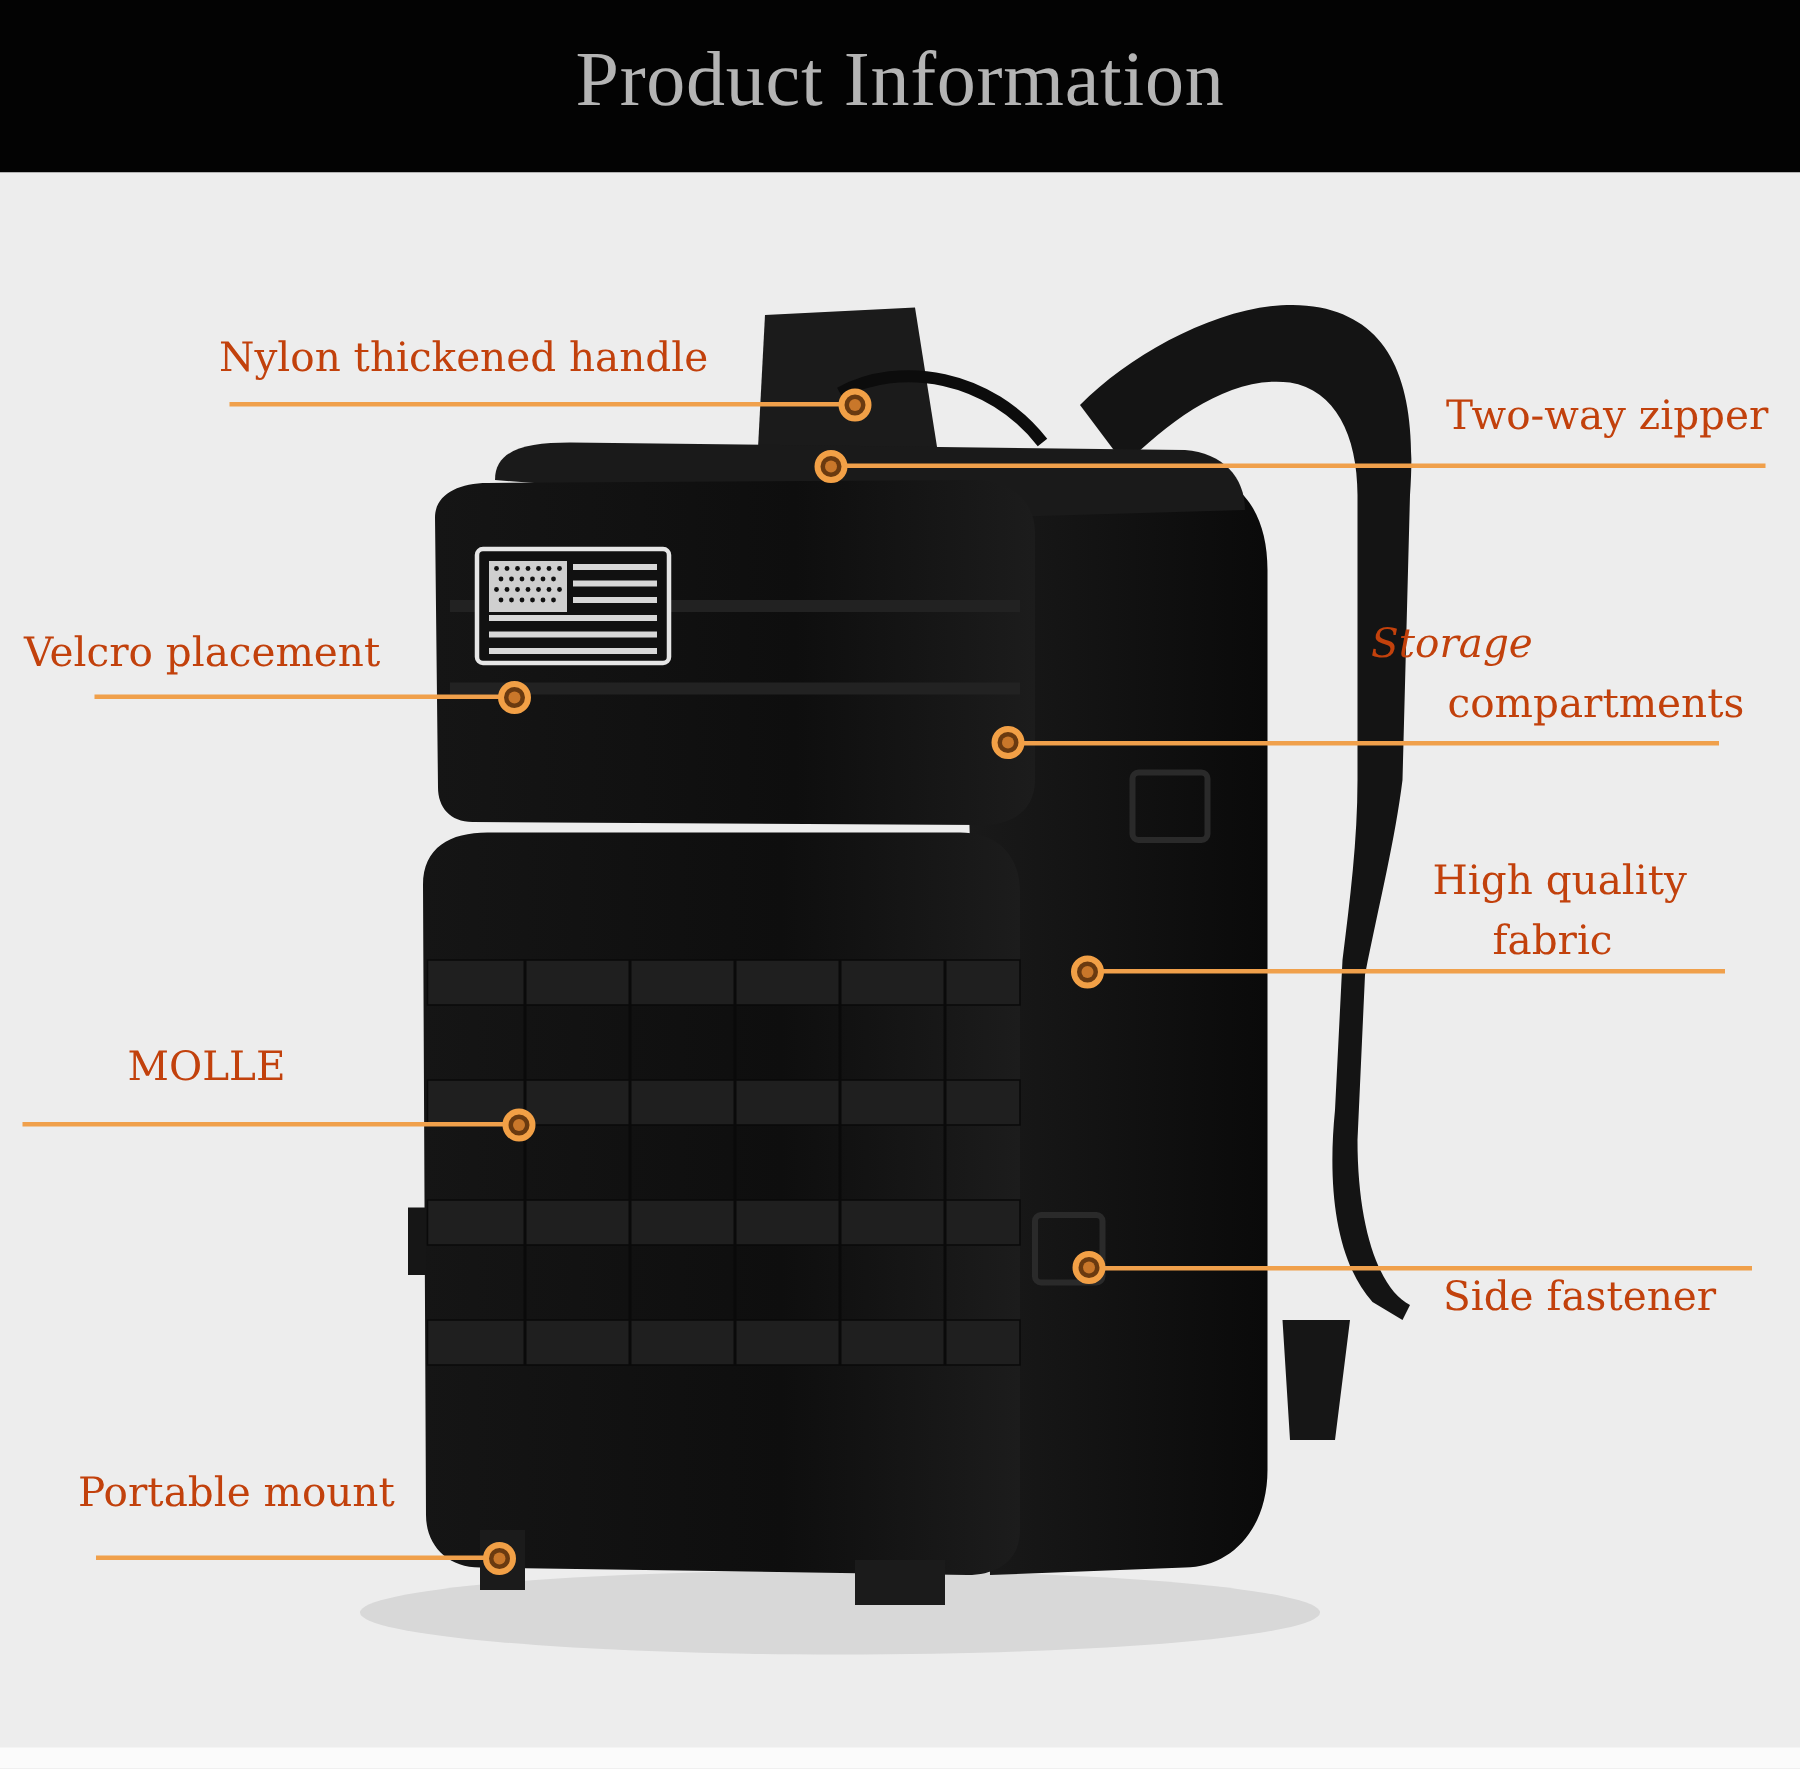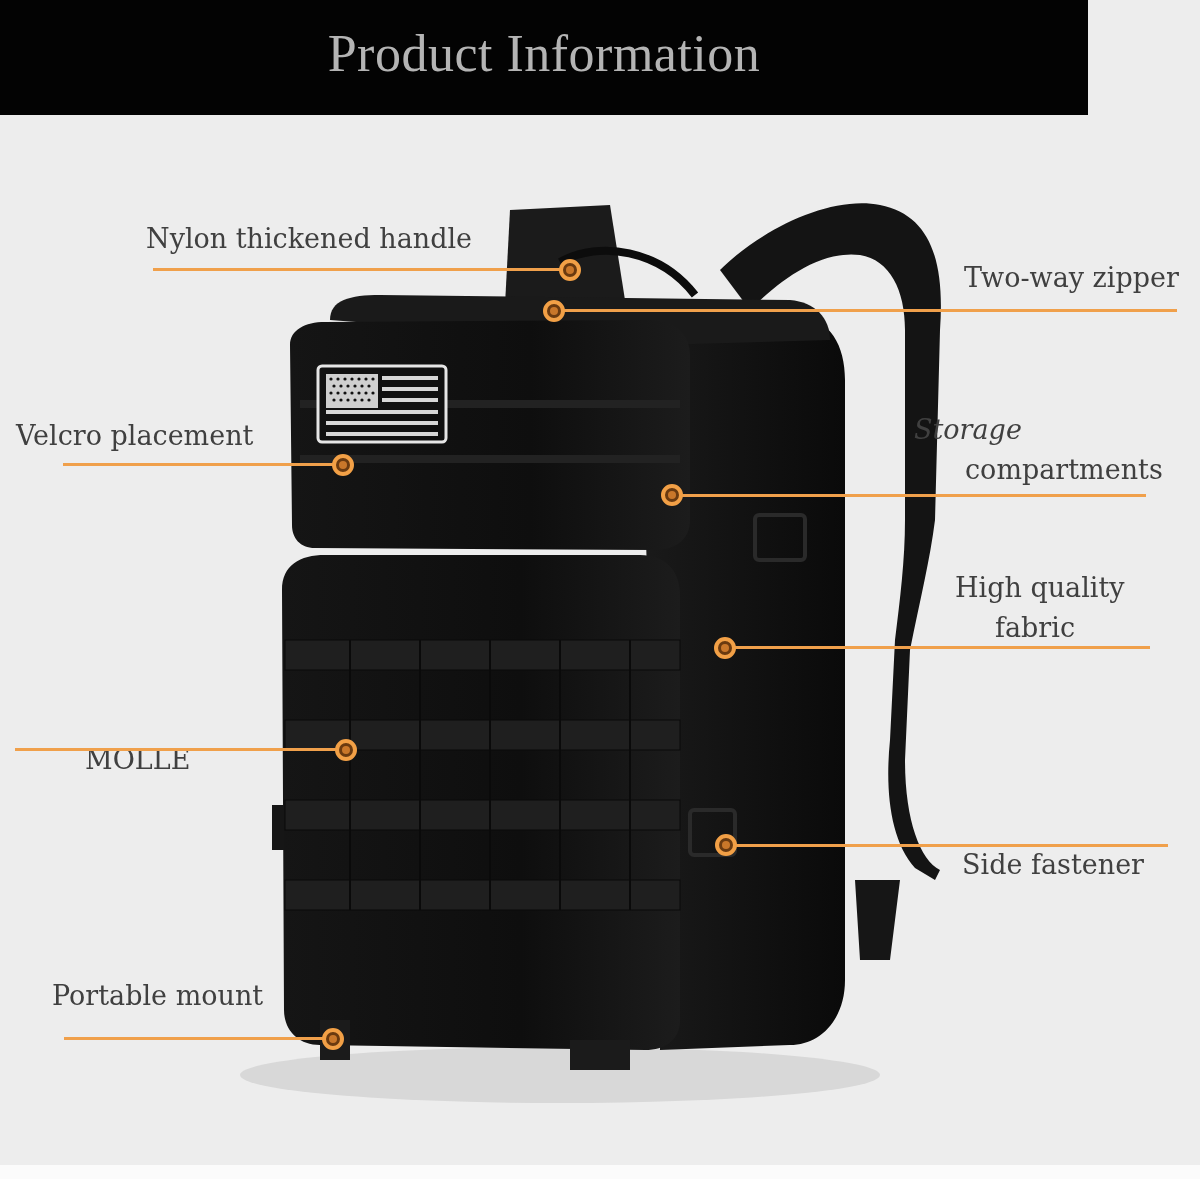--- a/index.html
+++ b/index.html
@@ -2,33 +2,33 @@
 <html><head>
   <meta charset="utf-8">
   <style>
     html, body { margin: 0; padding: 0; }
     body {
       width: 1200px; height: 1179px; overflow: hidden; position: relative;
       background: #ededed;
       font-family: "DejaVu Serif", "Liberation Serif", serif;
     }
     .header {
-      position: absolute; left: 0; top: 0; width: 1088px; height: 115px;
+      position: absolute; left: 0; top: 0; width: 1200px; height: 115px;
       background: #030303;
       display: flex; align-items: center; justify-content: center;
     }
     .header-title {
       color: #b4b4b4; font-family: "Liberation Serif", "DejaVu Serif", serif;
       font-size: 52px; letter-spacing: 0.5px; margin-top: -8px;
     }
     .canvas { position: absolute; left: 0; top: 115px; width: 1200px; height: 1050px; background: #ededed; }
     .bottom-strip { position: absolute; left: 0; top: 1165px; width: 1200px; height: 14px; background: #fbfbfb; }
     svg.product { position: absolute; left: 0; top: 0; }
     .label {
-      position: absolute; color: #404040;
+      position: absolute; color: #c2410c;
       font-family: "DejaVu Serif", "Liberation Serif", serif;
       font-size: 27px; line-height: 39px; white-space: nowrap;
     }
     .line { position: absolute; height: 3px; background: #f0a04b; }
     .dot {
       position: absolute; width: 14px; height: 14px; border-radius: 50%;
       border: 4px solid #f2a046; background: #6a3a10; box-sizing: content-box;
       transform: translate(-11px, -11px);
     }
     .dot::after {
@@ -169,21 +169,21 @@
 </div>
 
 <div>
   <span class="label" style="left:955px; top:568px;">High quality</span>
   <span class="label" style="left:955px; top:608px;margin-left:40px;">fabric</span>
   <div class="line" style="left:727px; top:646px; width:423px;"></div>
   <div class="dot" style="left:725px; top:648px;"></div>
 </div>
 
 <div>
-  <span class="label" style="left:85px; top:692px;margin-top:48px;">MOLLE</span>
+  <span class="label" style="left:85px; top:692px;">MOLLE</span>
   <div class="line" style="left:15px; top:748px; width:330px;"></div>
   <div class="dot" style="left:346px; top:750px;"></div>
 </div>
 
 <div>
   <span class="label" style="left:962px; top:797px;margin-top:48px;">Side fastener</span>
   <div class="line" style="left:728px; top:844px; width:440px;"></div>
   <div class="dot" style="left:726px; top:845px;"></div>
 </div>
 

